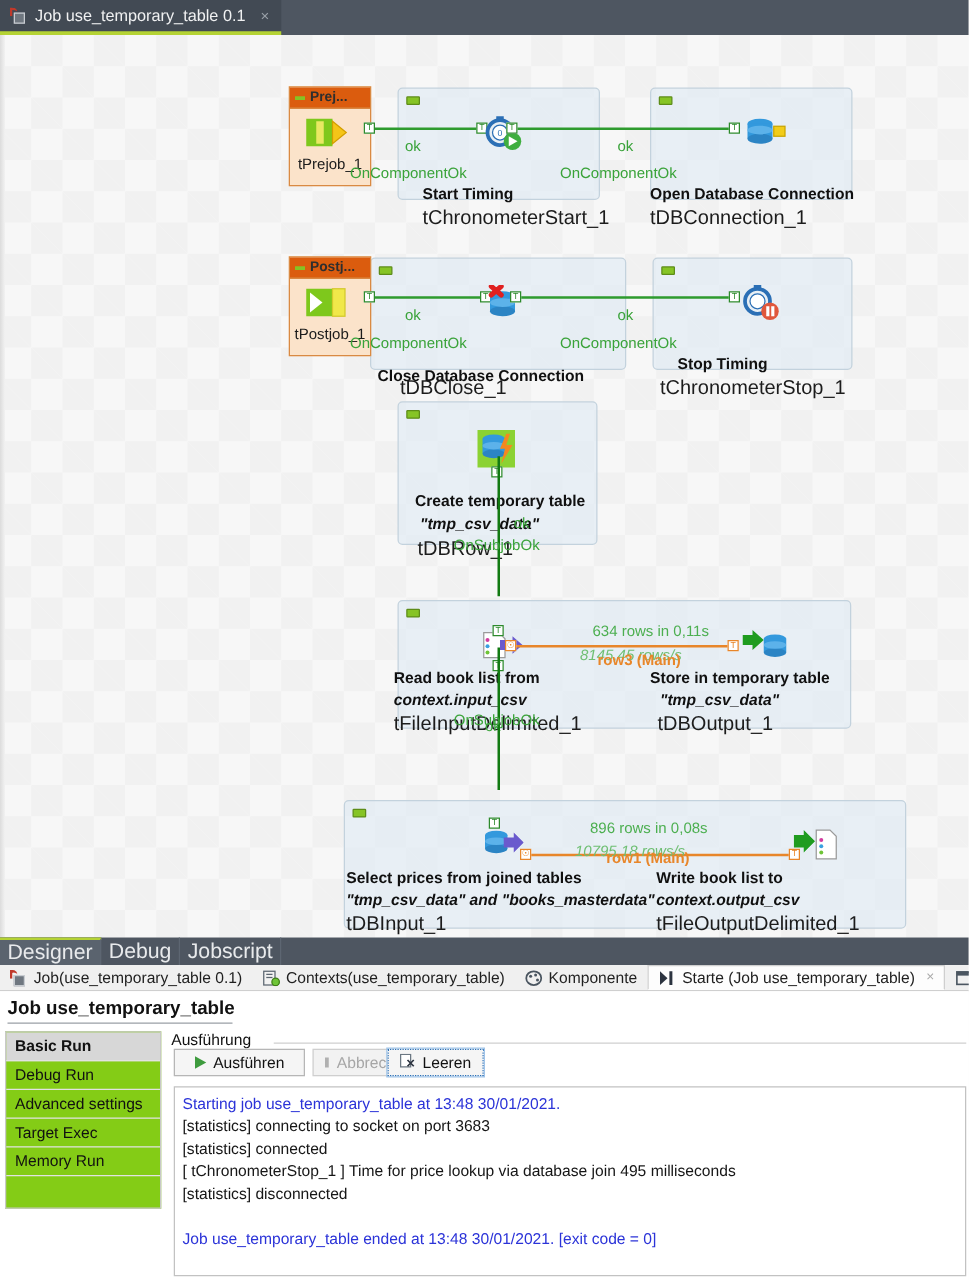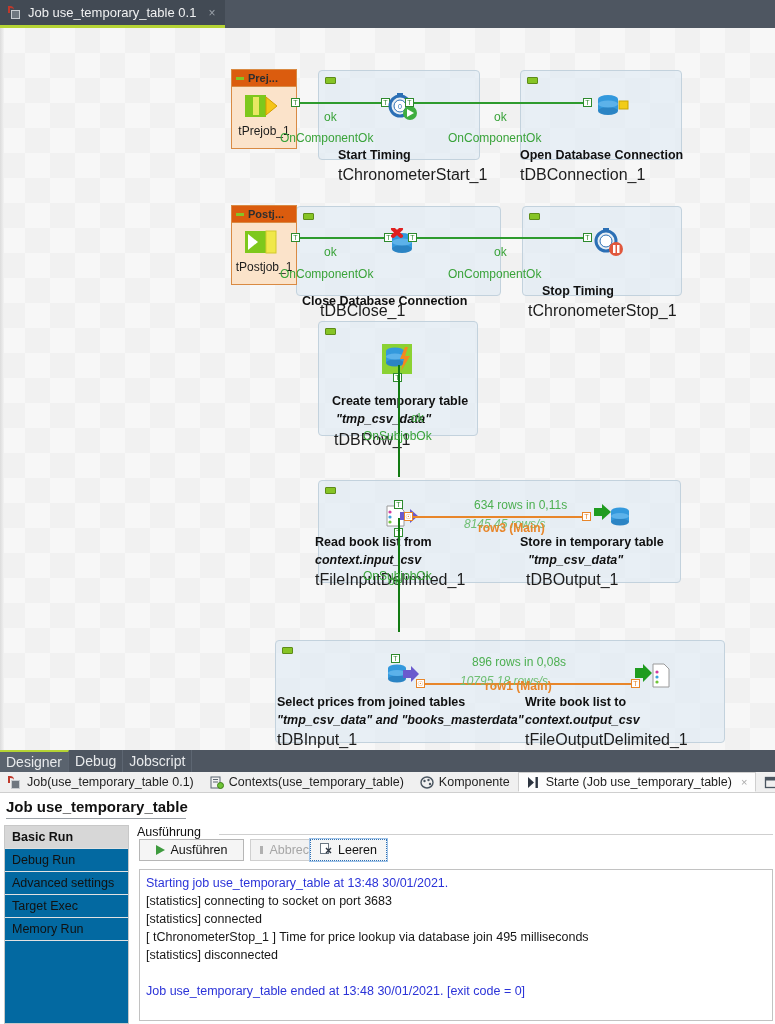--- a/index.html
+++ b/index.html
@@ -93,21 +93,21 @@
     border:1px solid #2d8a2d; font-size:7px; line-height:7px; text-align:center; color:#2d8a2d;
   }
   .port.orange{ border-color:#e8862a; color:#e8862a; }
 
   
   .designer-tabs{
     position:absolute; left:0; top:750px; width:775px; height:22px; background:#4e5661;
     display:flex; align-items:stretch;
   }
   .designer-tabs .dt{
-    display:flex; align-items:center; padding:0 6px; color:#e8eaec; font-size:14px;
+    display:flex; align-items:center; padding:0 6px; color:#e8eaec; font-size:17px;
     border-right:1px solid #5d6672; cursor:pointer;
   }
   .designer-tabs .dt.active{ background:#5a636e; border-top:2px solid #b5d334; }
 
   
   .view-tabs{
     position:absolute; left:0; top:772px; width:775px; height:21px;
     background:#f0f0f0; border-bottom:1px solid #cfcfcf;
     display:flex; align-items:stretch; font-size:12.5px;
   }
@@ -116,22 +116,22 @@
   .view-tab .x{ color:#a9a9a9; font-size:11px; margin-left:4px; }
   .mini{ width:14px; height:13px; position:relative; flex:0 0 auto; }
 
   
   .runview{ position:absolute; left:0; top:793px; width:775px; height:231px; background:#ffffff; }
   .run-title{
     position:absolute; left:6px; top:5px; font-size:15px; font-weight:bold; color:#111;
   }
   .run-title-underline{ position:absolute; left:6px; top:25px; width:180px; height:1px; background:#9aa0a6; }
   .run-left{
-    position:absolute; left:4px; top:32px; width:125px; height:199px;
-    border:1px solid #c8c8c8; background:#0369a1;
+    position:absolute; left:4px; top:32px; width:125px; height:142px;
+    border:1px solid #c8c8c8; background:#84cc16;
   }
   .run-left .ri{
     height:23px; display:flex; align-items:center; padding-left:7px;
     border-bottom:1px solid #e2e2e2; font-size:12.5px; color:#111; cursor:pointer;
   }
   .run-left .ri.sel{ background:#d7d7d7; font-weight:bold; }
   .run-right{ position:absolute; left:133px; top:32px; width:640px; height:199px; }
   .grp-label{ position:absolute; left:4px; top:0px; font-size:12.5px; color:#111; }
   .grp-line{ position:absolute; left:0; top:9px; width:640px; height:1px; background:#cfcfcf; }
   .btnrow{ position:absolute; left:6px; top:14px; display:flex; align-items:center; }

